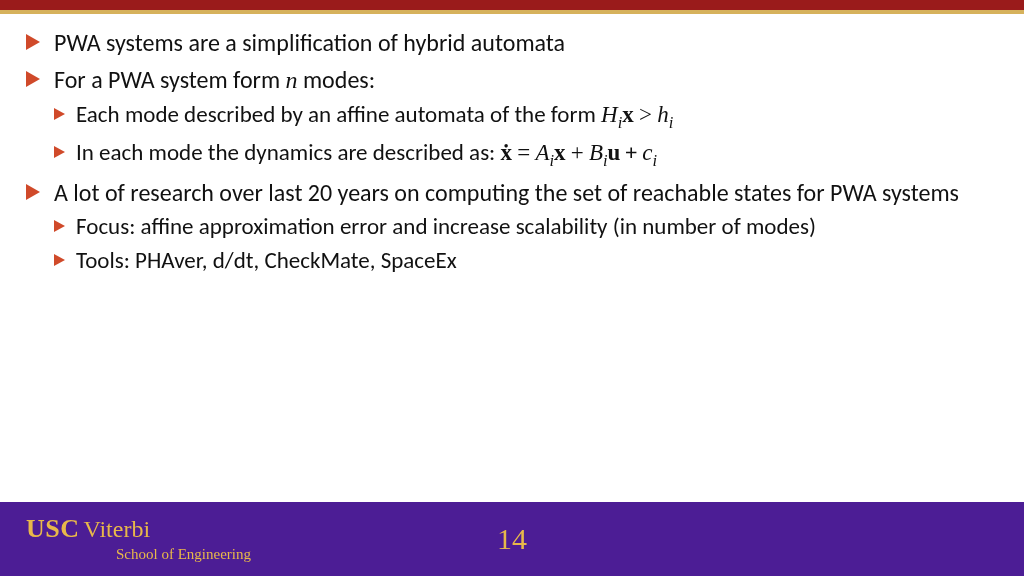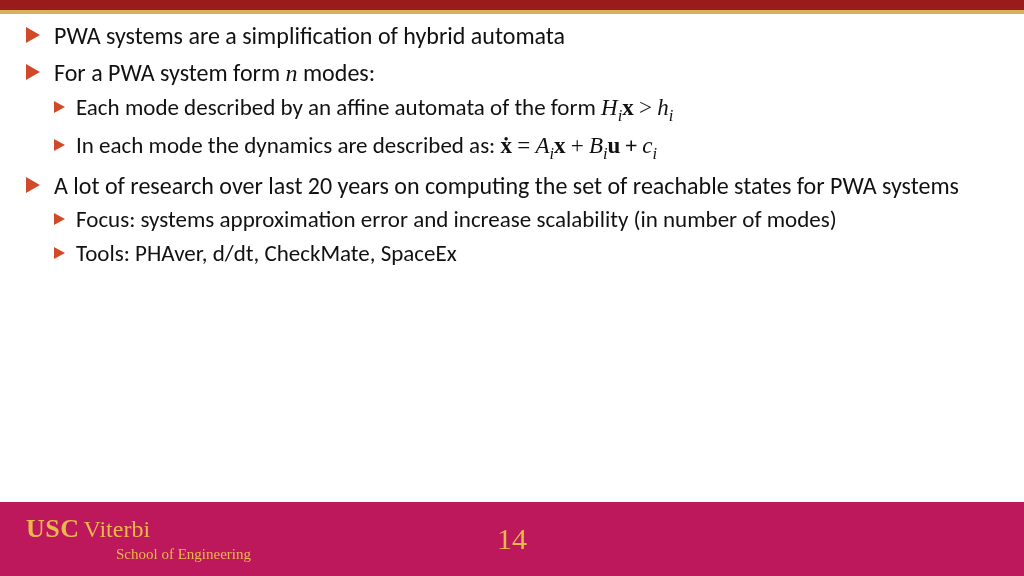--- a/index.html
+++ b/index.html
@@ -3,37 +3,37 @@
 <meta charset="utf-8">
 <style>
   * { margin: 0; padding: 0; box-sizing: border-box; }
   html, body { width: 1024px; height: 576px; overflow: hidden; font-family: "Segoe UI", "Calibri", Arial, sans-serif; background: #fff; }
   .slide { width: 1024px; height: 576px; position: relative; display: flex; flex-direction: column; }
   .top-bar { height: 10px; background: #9a1b1b; width: 100%; }
   .gold-bar { height: 4px; background: #d6b25c; width: 100%; }
   .title-row { display: flex; align-items: center; padding: 14px 26px 6px 26px; }
   .title { color: #c00000; font-size: 39px; font-weight: 400; flex: 1; letter-spacing: 0.2px; }
   .shield { width: 46px; height: 46px; }
-  .body { padding: 6px 26px 0 26px; flex: 1; }
+  .body { padding: 6px 26px 0 26px; flex: 1; margin-top: 7px; }
   ul.lvl1 { list-style: none; }
   ul.lvl1 > li { position: relative; padding-left: 28px; font-size: 24px; line-height: 1.3; color: #111; margin-bottom: 6px; }
   ul.lvl1 > li::before {
     content: ""; position: absolute; left: 0; top: 7px; width: 0; height: 0;
     border-left: 14px solid #d04a2a; border-top: 8px solid transparent; border-bottom: 8px solid transparent;
   }
   ul.lvl2 { list-style: none; margin-top: 4px; }
   ul.lvl2 > li { position: relative; padding-left: 22px; font-size: 23px; line-height: 1.3; color: #111; margin-bottom: 4px; }
   ul.lvl2 > li::before {
     content: ""; position: absolute; left: 0; top: 8px; width: 0; height: 0;
     border-left: 11px solid #d04a2a; border-top: 6px solid transparent; border-bottom: 6px solid transparent;
   }
   .math { font-family: "Cambria Math", "Times New Roman", serif; font-style: italic; }
   .mbold { font-family: "Cambria Math", "Times New Roman", serif; font-weight: 700; font-style: normal; }
   sub { font-size: 0.72em; font-style: italic; }
-  .footer { height: 74px; background: #be185d; position: relative; display: flex; align-items: center; }
+  .footer { height: 74px; background: #4c1d95; position: relative; display: flex; align-items: center; }
   .footer-left { padding-left: 26px; line-height: 1.1; }
   .usc { color: #e8b84a; font-family: "Times New Roman", serif; font-size: 26px; font-weight: 700; letter-spacing: 0.5px; }
   .vit { color: #e8b84a; font-family: "Times New Roman", serif; font-size: 24px; font-weight: 400; margin-left: 4px; }
   .sub1 { color: #e8b84a; font-family: "Times New Roman", serif; font-size: 15px; margin-left: 90px; margin-top: 2px; }
   .sub2 { color: #e8b84a; font-family: "Times New Roman", serif; font-size: 14px; font-style: italic; margin-left: 58px; }
   .page { position: absolute; left: 50%; transform: translateX(-50%); color: #e8b84a; font-family: "Times New Roman", serif; font-size: 30px; }
 </style>
 </head>
 <body>
 
@@ -62,21 +62,21 @@
             <span class="math">B</span><sub class="math">i</sub><span class="mbold">u</span>
             <span>+</span>
             <span class="math">c</span><sub class="math">i</sub>
           </li>
         </ul>
       </li>
 
       <li>
         <span>A lot of research over last 20 years on computing the set of reachable states for PWA systems</span>
         <ul class="lvl2">
-          <li><span>Focus: systems approximation error and increase scalability (in number of modes)</span></li>
+          <li><span>Focus: affine approximation error and increase scalability (in number of modes)</span></li>
           <li><span>Tools: PHAver, d/dt, CheckMate, SpaceEx</span></li>
         </ul>
       </li>
     </ul>
   </div>
 
   <div class="footer">
     <div class="footer-left">
       <div>
         <span class="usc">USC</span><span class="vit">Viterbi</span>

